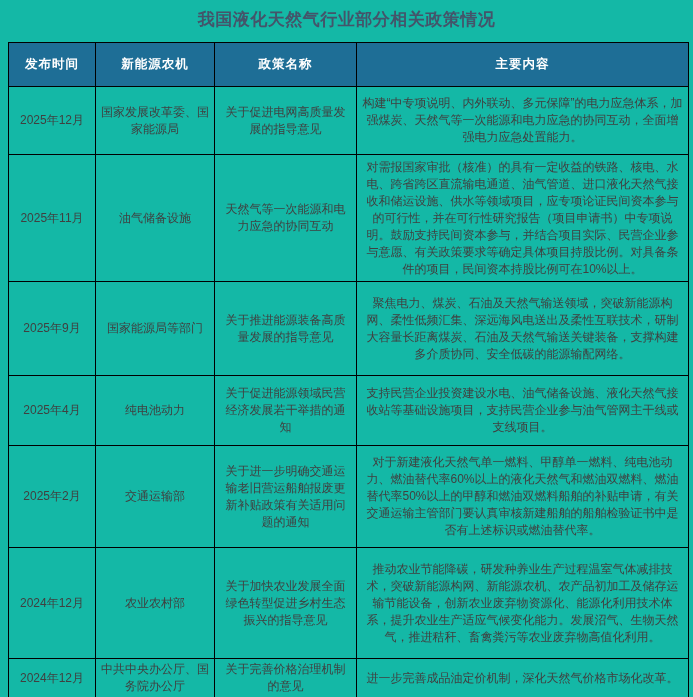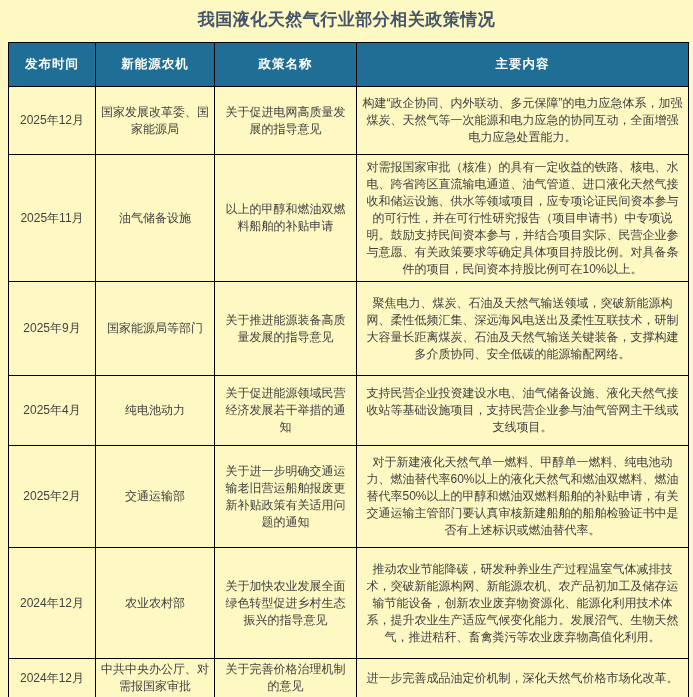--- a/index.html
+++ b/index.html
@@ -5,21 +5,21 @@
   html, body {
     margin: 0;
     padding: 0;
     background: #ffffff;
     font-family: "Liberation Sans", "DejaVu Sans", sans-serif;
   }
   .page {
     position: relative;
     width: 693px;
     height: 697px;
-    background: #fef9c3;
+    background: #14b8a6;
     overflow: hidden;
   }
   .page-title {
     position: absolute;
     top: 8px;
     left: 0;
     width: 693px;
     text-align: center;
     font-size: 17px;
     font-weight: bold;
@@ -86,26 +86,26 @@
         <th>新能源农机</th>
         <th>政策名称</th>
         <th>主要内容</th>
       </tr>
     </thead>
     <tbody>
       <tr class="r1">
         <td>2025年12月</td>
         <td>国家发展改革委、国家能源局</td>
         <td>关于促进电网高质量发展的指导意见</td>
-        <td>构建“政企协同、内外联动、多元保障”的电力应急体系，加强煤炭、天然气等一次能源和电力应急的协同互动，全面增强电力应急处置能力。</td>
+        <td>构建“中专项说明、内外联动、多元保障”的电力应急体系，加强煤炭、天然气等一次能源和电力应急的协同互动，全面增强电力应急处置能力。</td>
       </tr>
       <tr class="r2">
         <td>2025年11月</td>
         <td>油气储备设施</td>
-        <td>以上的甲醇和燃油双燃料船舶的补贴申请</td>
+        <td>天然气等一次能源和电力应急的协同互动</td>
         <td>对需报国家审批（核准）的具有一定收益的铁路、核电、水电、跨省跨区直流输电通道、油气管道、进口液化天然气接收和储运设施、供水等领域项目，应专项论证民间资本参与的可行性，并在可行性研究报告（项目申请书）中专项说明。鼓励支持民间资本参与，并结合项目实际、民营企业参与意愿、有关政策要求等确定具体项目持股比例。对具备条件的项目，民间资本持股比例可在10%以上。</td>
       </tr>
       <tr class="r3">
         <td>2025年9月</td>
         <td>国家能源局等部门</td>
         <td>关于推进能源装备高质量发展的指导意见</td>
         <td>聚焦电力、煤炭、石油及天然气输送领域，突破新能源构网、柔性低频汇集、深远海风电送出及柔性互联技术，研制大容量长距离煤炭、石油及天然气输送关键装备，支撑构建多介质协同、安全低碳的能源输配网络。</td>
       </tr>
       <tr class="r4">
         <td>2025年4月</td>
@@ -120,21 +120,21 @@
         <td>对于新建液化天然气单一燃料、甲醇单一燃料、纯电池动力、燃油替代率60%以上的液化天然气和燃油双燃料、燃油替代率50%以上的甲醇和燃油双燃料船舶的补贴申请，有关交通运输主管部门要认真审核新建船舶的船舶检验证书中是否有上述标识或燃油替代率。</td>
       </tr>
       <tr class="r6">
         <td>2024年12月</td>
         <td>农业农村部</td>
         <td>关于加快农业发展全面绿色转型促进乡村生态振兴的指导意见</td>
         <td>推动农业节能降碳，研发种养业生产过程温室气体减排技术，突破新能源构网、新能源农机、农产品初加工及储存运输节能设备，创新农业废弃物资源化、能源化利用技术体系，提升农业生产适应气候变化能力。发展沼气、生物天然气，推进秸秆、畜禽粪污等农业废弃物高值化利用。</td>
       </tr>
       <tr class="r7">
         <td>2024年12月</td>
-        <td>中共中央办公厅、对需报国家审批</td>
+        <td>中共中央办公厅、国务院办公厅</td>
         <td>关于完善价格治理机制的意见</td>
         <td>进一步完善成品油定价机制，深化天然气价格市场化改革。</td>
       </tr>
 
     </tbody>
   </table>
 
 </div>
 
 </body></html>

